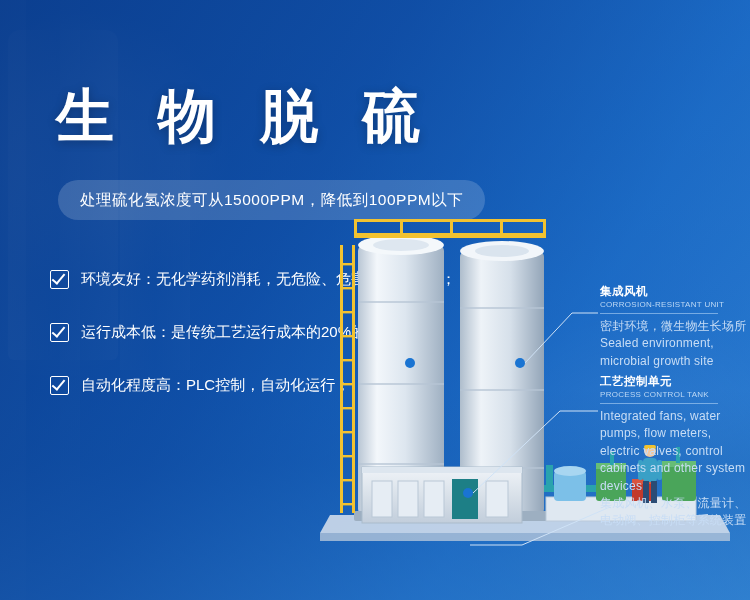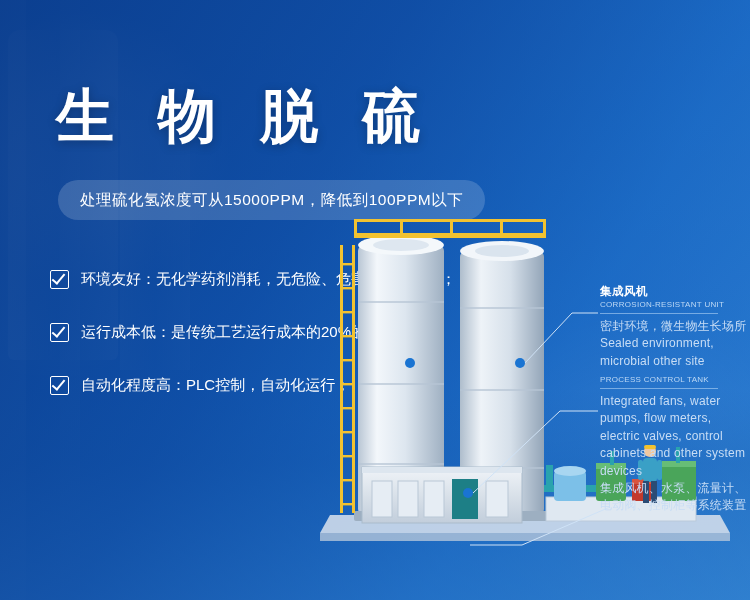--- a/index.html
+++ b/index.html
@@ -328,23 +328,24 @@
       <path d="M163,278 L250,196 L288,196" stroke="#cfe2f6" stroke-width="1" fill="none"></path>
       <path d="M300,292 L212,330 L160,330" stroke="#cfe2f6" stroke-width="1" fill="none"></path>
     </g>
   </svg>
 
   <div class="anno anno-right anno-a">
     <div class="cn">集成风机</div>
     <div class="en">CORROSION-RESISTANT UNIT</div>
     <div class="rule"></div>
     <div class="desc">密封环境，微生物生长场所</div>
-    <div class="desc">Sealed environment, microbial other site</div>
+    <div class="desc">Sealed environment, microbial growth site</div>
   </div>
 
   <div class="anno anno-right anno-b">
+    <div class="cn">工艺控制单元</div>
     <div class="en">PROCESS CONTROL TANK</div>
     <div class="rule"></div>
     <div class="desc">Integrated fans, water pumps, flow meters, electric valves, control cabinets and other system devices</div>
     <div class="desc">集成风机、水泵、流量计、电动阀、控制柜等系统装置</div>
   </div>
 
 </div>
 
 </body></html>

